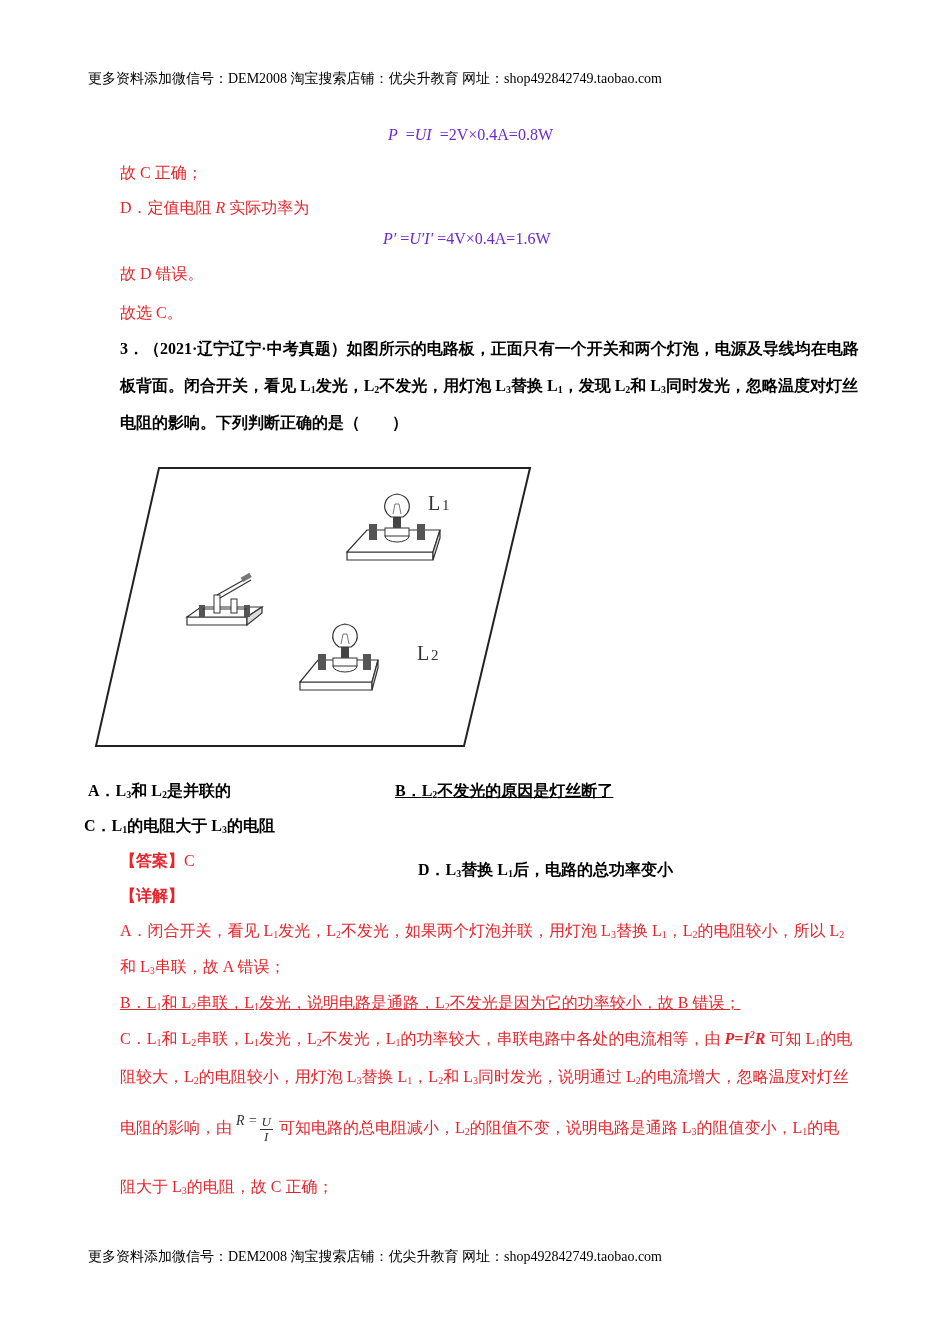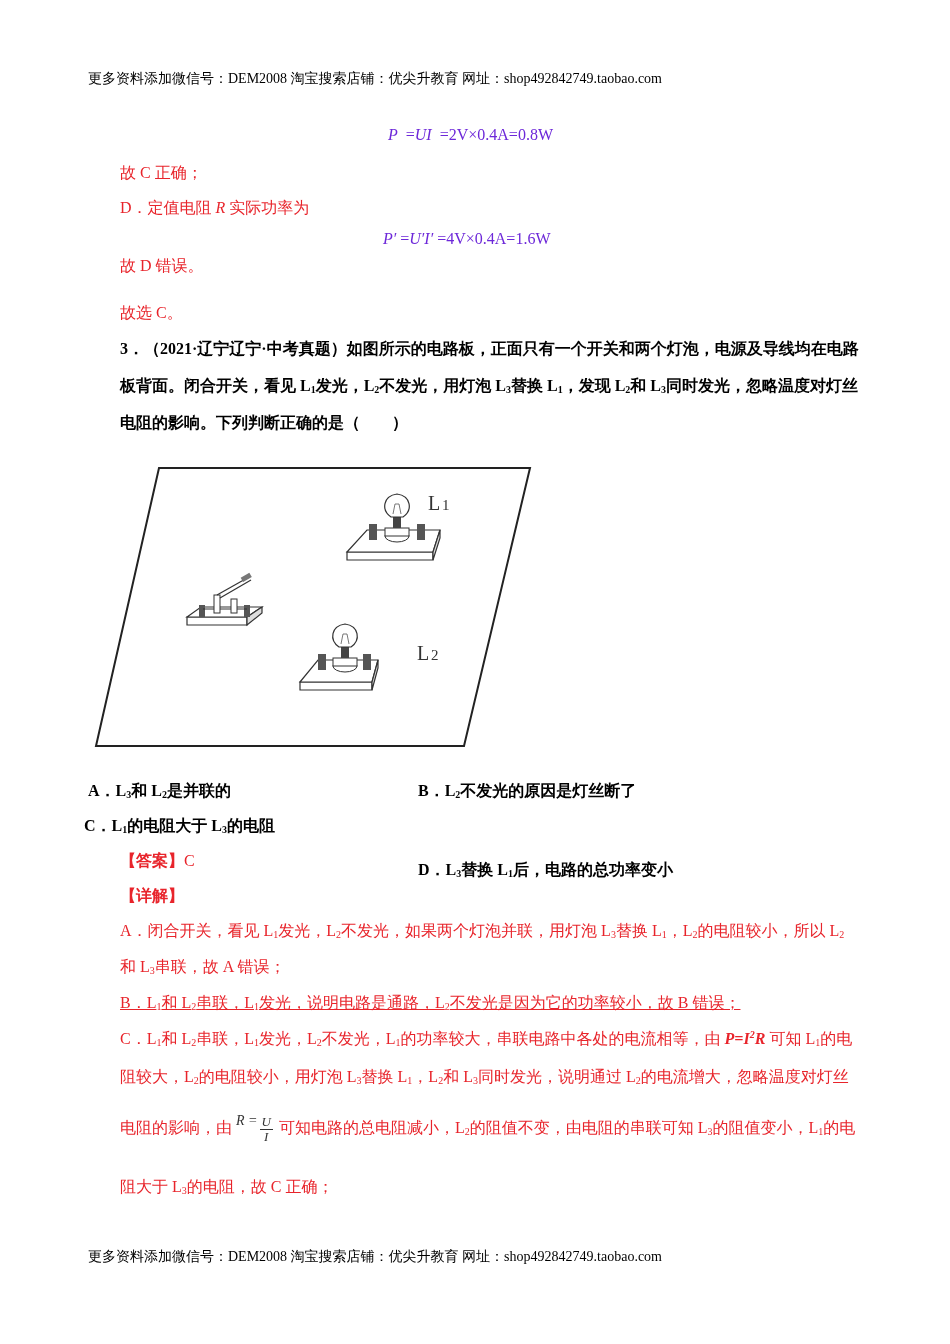--- a/index.html
+++ b/index.html
@@ -43,21 +43,21 @@
 <div class="line red" style="top:163px;">故 C 正确；</div>
 
 <div class="line red" style="top:198px;">
   <span>D．定值电阻 </span><i>R</i><span> 实际功率为</span>
 </div>
 
 <div class="formula" style="left:383px; top:230px;">
   <i>P′</i>&nbsp;=<i>U′I′</i>&nbsp;<span>=4V×0.4A=1.6W</span>
 </div>
 
-<div class="line red" style="top:256px;">故 D 错误。</div>
+<div class="line red" style="top:264px;">故 D 错误。</div>
 <div class="line red" style="top:303px;">故选 C。</div>
 
 <div class="line bold" style="top:339px;">
   <span>3．</span><span>（2021·辽宁辽宁·中考真题）</span><span>如图所示的电路板，正面只有一个开关和两个灯泡，电源及导线均在电路</span>
 </div>
 <div class="line bold" style="top:376px;">
   <span>板背面。闭合开关，看见 L</span><sub>1</sub><span>发光，L</span><sub>2</sub><span>不发光，用灯泡 L</span><sub>3</sub><span>替换 L</span><sub>1</sub><span>，发现 L</span><sub>2</sub><span>和 L</span><sub>3</sub><span>同时发光，忽略温度对灯丝</span>
 </div>
 <div class="line bold" style="top:413px;">电阻的影响。下列判断正确的是（　　）</div>
 
@@ -108,21 +108,21 @@
       <path d="M41,22 L43,12 L47,12 L49,22" fill="none" stroke="#555" stroke-width="0.8"></path>
     </g>
     <text x="325" y="198" font-family="Liberation Serif, serif" font-size="20" fill="#333">L</text>
     <text x="339" y="198" font-family="Liberation Serif, serif" font-size="15" fill="#333">2</text>
   </svg>
 </div>
 
 <div class="opt" style="left:88px; top:781px;">
   <span>A．</span><span>L</span><sub>3</sub><span>和 L</span><sub>2</sub><span>是并联的</span>
 </div>
-<div class="opt" style="left:418px; top:781px;">
+<div class="opt" style="left:395px; top:781px;text-decoration:underline;">
   <span>B．</span><span>L</span><sub>2</sub><span>不发光的原因是灯丝断了</span>
 </div>
 <div class="opt" style="left:84px; top:816px;">
   <span>C．</span><span>L</span><sub>1</sub><span>的电阻大于 L</span><sub>3</sub><span>的电阻</span>
 </div>
 <div class="opt" style="left:418px; top:816px;margin-top:44px;">
   <span>D．</span><span>L</span><sub>3</sub><span>替换 L</span><sub>1</sub><span>后，电路的总功率变小</span>
 </div>
 
 <div class="line red" style="top:851px;">
@@ -141,19 +141,19 @@
 <div class="line red" style="top:993px;text-decoration:underline;">
   <span>B．L</span><sub>1</sub><span>和 L</span><sub>2</sub><span>串联，L</span><sub>1</sub><span>发光，说明电路是通路，L</span><sub>2</sub><span>不发光是因为它的功率较小，故 B 错误；</span>
 </div>
 <div class="line red" style="top:1029px;">
   <span>C．L</span><sub>1</sub><span>和 L</span><sub>2</sub><span>串联，L</span><sub>1</sub><span>发光，L</span><sub>2</sub><span>不发光，L</span><sub>1</sub><span>的功率较大，串联电路中各处的电流相等，由 </span><b><i>P=I<sup>2</sup>R</i></b><span> 可知 L</span><sub>1</sub><span>的电</span>
 </div>
 <div class="line red" style="top:1067px;">
   <span>阻较大，L</span><sub>2</sub><span>的电阻较小，用灯泡 L</span><sub>3</sub><span>替换 L</span><sub>1</sub><span>，L</span><sub>2</sub><span>和 L</span><sub>3</sub><span>同时发光，说明通过 L</span><sub>2</sub><span>的电流增大，忽略温度对灯丝</span>
 </div>
 <div class="line red" style="top:1113px;">
-  <span>电阻的影响，由 </span><span class="r-eq">R =</span><span class="frac"><span class="num">U</span><span class="den">I</span></span><span> 可知电路的总电阻减小，L</span><sub>2</sub><span>的阻值不变，由电阻的串联可知 L</span><sub>3</sub><span>的阻值变小，L</span><sub>1</sub><span>的电</span>
+  <span>电阻的影响，由 </span><span class="r-eq">R =</span><span class="frac"><span class="num">U</span><span class="den">I</span></span><span> 可知电路的总电阻减小，L</span><sub>2</sub><span>的阻值不变，说明电路是通路 L</span><sub>3</sub><span>的阻值变小，L</span><sub>1</sub><span>的电</span>
 </div>
 <div class="line red" style="top:1177px;">
   <span>阻大于 L</span><sub>3</sub><span>的电阻，故 C 正确；</span>
 </div>
 
 <div class="page-footer">更多资料添加微信号：DEM2008  淘宝搜索店铺：优尖升教育  网址：shop492842749.taobao.com</div>
 
 </body></html>

